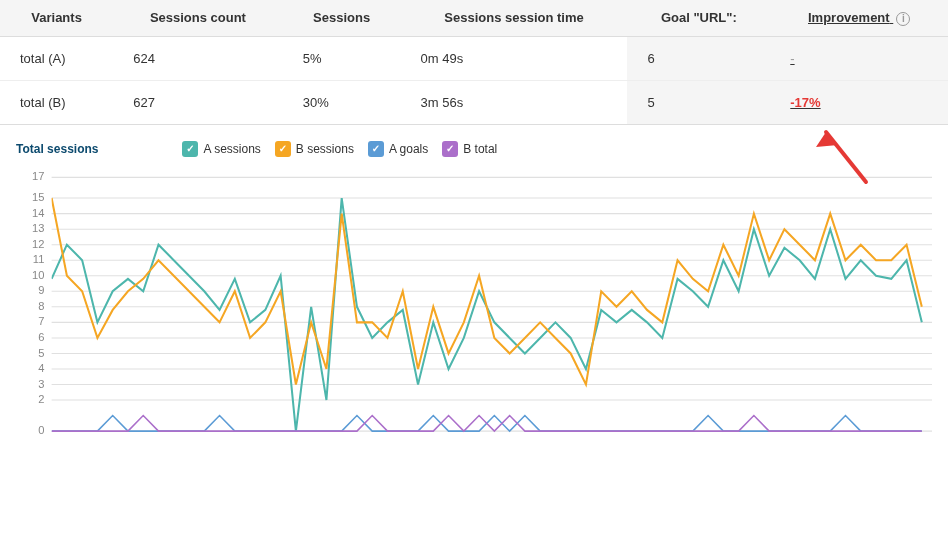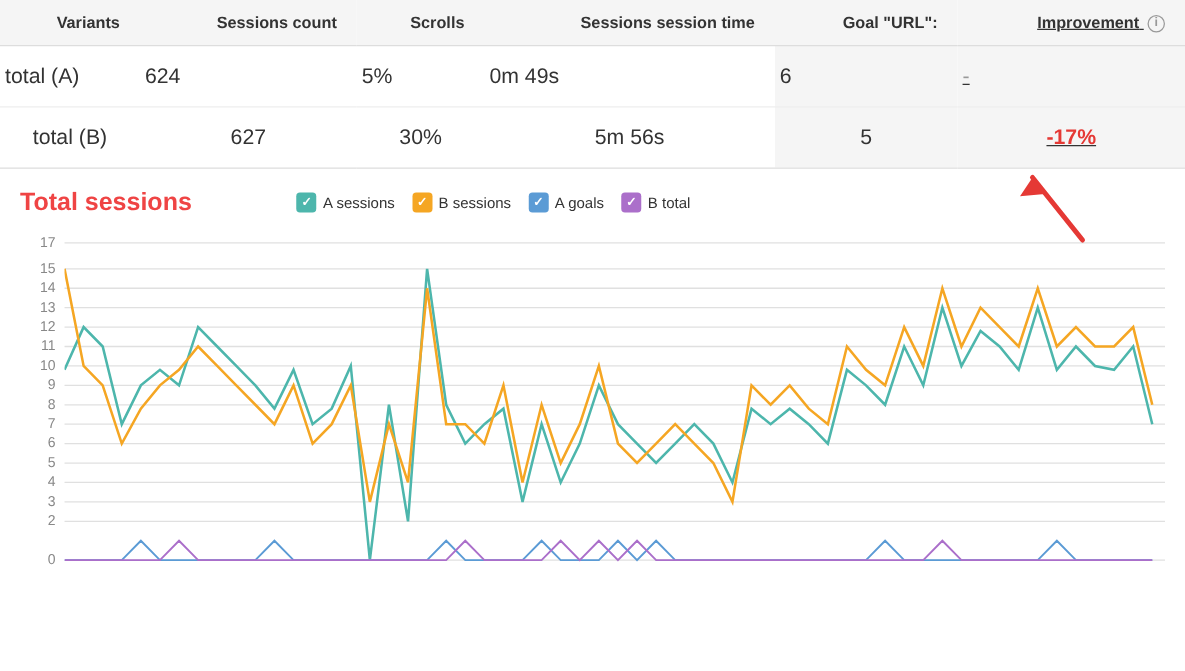--- a/index.html
+++ b/index.html
@@ -15,35 +15,34 @@
 
     
     .data-table {
       width: 100%;
       border-collapse: collapse;
       border-bottom: 1px solid #ddd;
     }
     .data-table th {
       background: #f5f5f5;
       font-weight: 600;
-      text-align: right;
+      text-align: center;
       padding: 10px 16px;
       border-bottom: 1px solid #ddd;
       color: #333;
       font-size: 13px;
     }
     .data-table td {
-      padding: 14px 4px;
+      padding: 14px 20px;
       border-bottom: 1px solid #eee;
-      font-size: 17px;
+      font-size: 13px;
       color: #333;
     }
     .data-table tr:last-child td {
       border-bottom: none;
-      text-align: center;
     }
     .col-goal {
       background: #f5f5f5;
     }
     .col-improvement {
       background: #f5f5f5;
       text-decoration: underline;
     }
     .improvement-neg {
       color: #e53935;
@@ -74,23 +73,23 @@
       padding: 16px 16px 0 16px;
       position: relative;
     }
     .chart-header {
       display: flex;
       align-items: center;
       gap: 24px;
       margin-bottom: 10px;
     }
     .chart-title {
-      font-size: 20px;
+      font-size: 12px;
       font-weight: 700;
-      color: #ef4444;
+      color: #0c4a6e;
     }
     .legend {
       display: flex;
       gap: 14px;
       align-items: center;
       margin-left: 60px;
     }
     .legend-item {
       display: flex;
       align-items: center;
@@ -122,21 +121,21 @@
     }
   </style>
 </head>
 <body>
 
 <table class="data-table">
   <thead>
     <tr>
       <th>Variants</th>
       <th>Sessions count</th>
-      <th>Scrolls</th>
+      <th>Sessions</th>
       <th>Sessions session time</th>
       <th class="col-goal">Goal "URL":</th>
       <th class="col-improvement">
         <span>Improvement</span>
         <span class="info-icon">i</span>
       </th>
     </tr>
   </thead>
   <tbody>
     <tr>
@@ -146,21 +145,21 @@
       <td>0m 49s</td>
       <td class="col-goal">6</td>
       <td class="col-improvement">
         <span class="improvement-dash">-</span>
       </td>
     </tr>
     <tr>
       <td>total (B)</td>
       <td>627</td>
       <td>30%</td>
-      <td>5m 56s</td>
+      <td>3m 56s</td>
       <td class="col-goal">5</td>
       <td class="col-improvement">
         <span class="improvement-neg">-17%</span>
       </td>
     </tr>
   </tbody>
 </table>
 
 <div class="chart-section">
 

